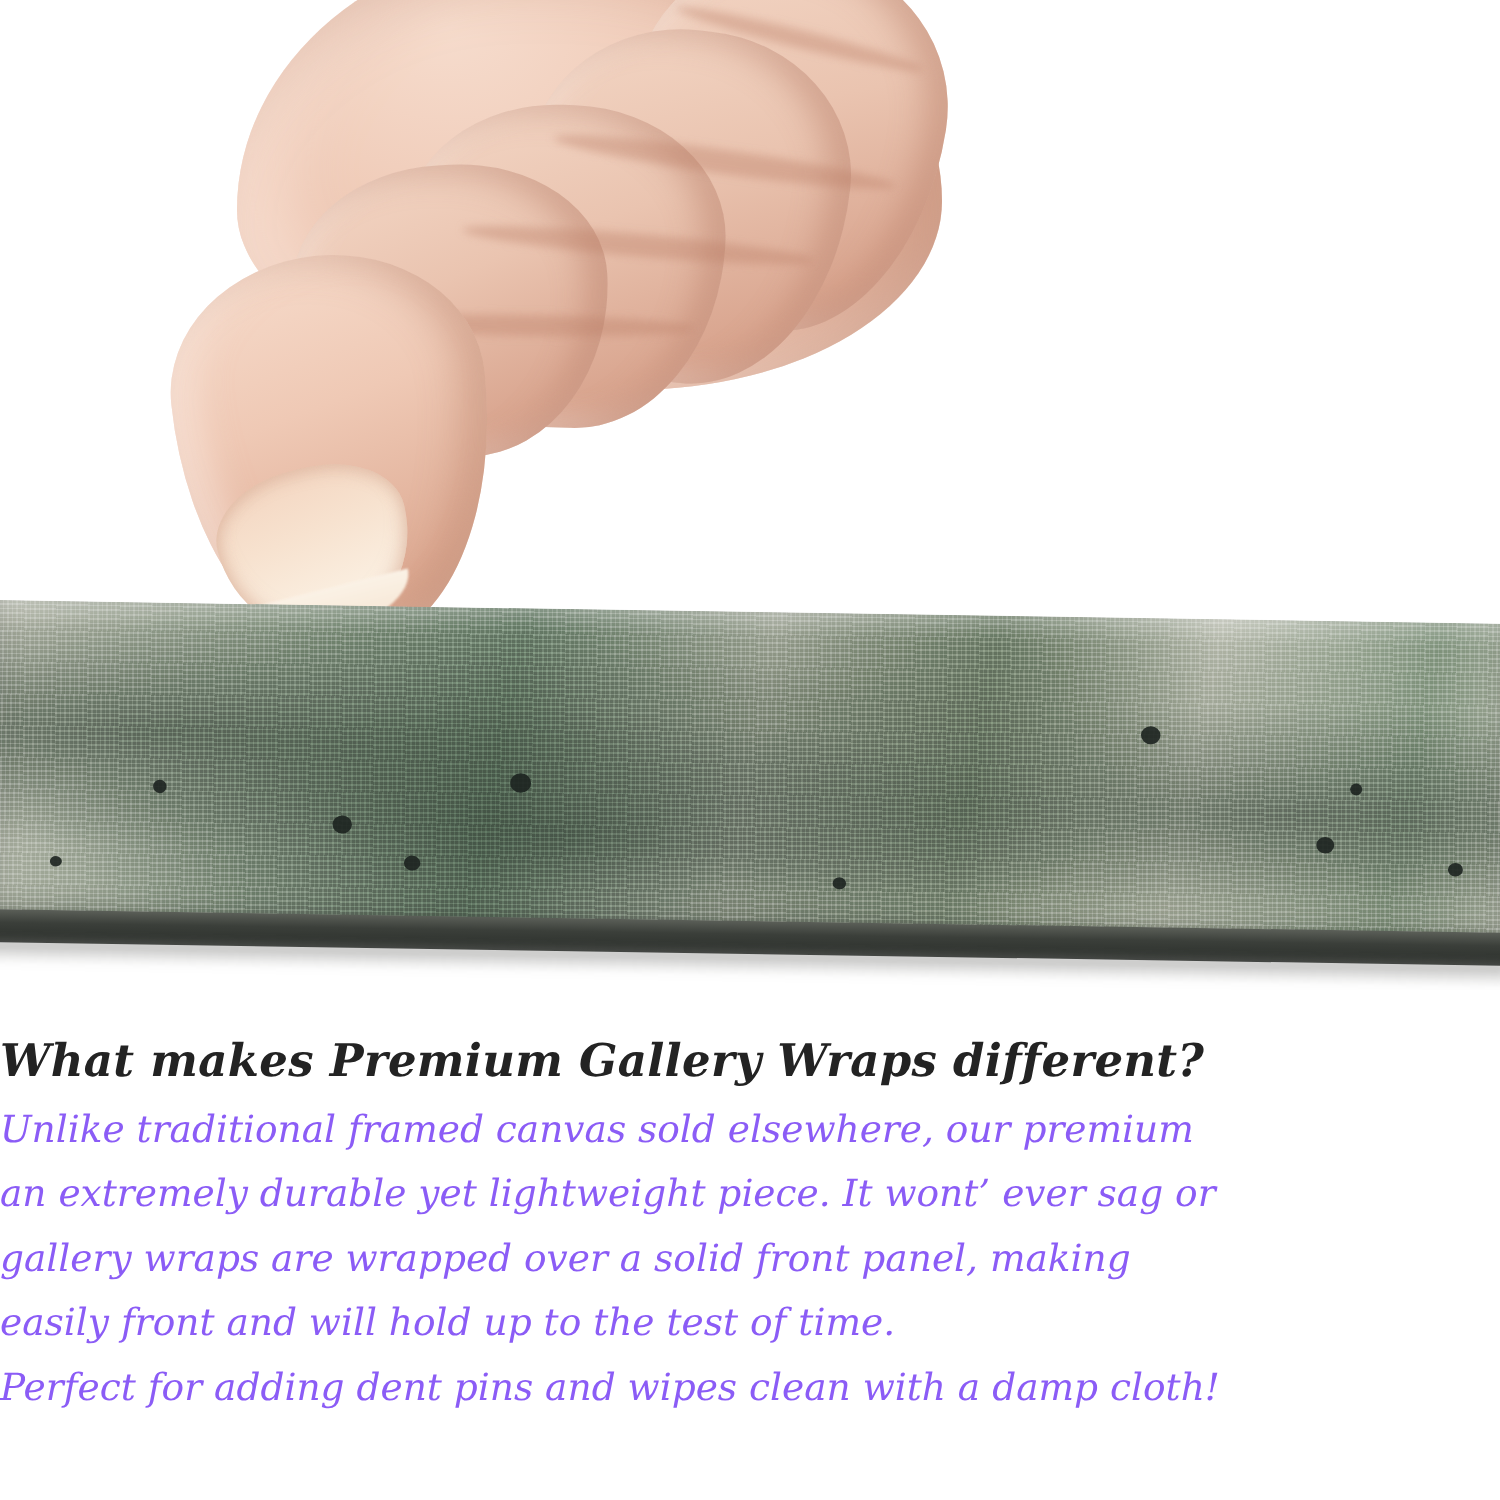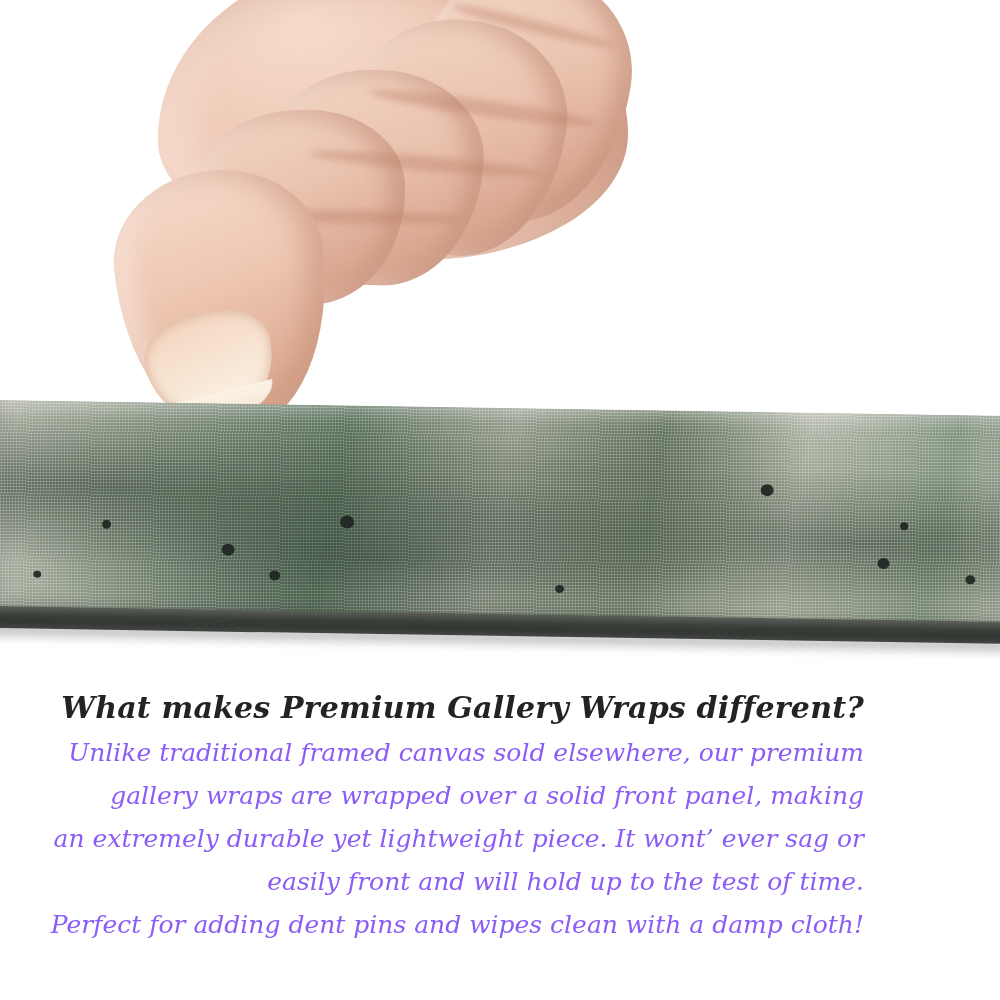--- a/index.html
+++ b/index.html
@@ -171,21 +171,21 @@
     background: linear-gradient(180deg, rgba(120,120,118,0.55) 0%, rgba(255,255,255,0) 100%);
     filter: blur(3px);
   }
 
   
   .caption {
     position: absolute;
     left: 0;
     top: 690px;
     width: 864px;
-    text-align: right;
+    text-align: left;
     color: #2b2b2b;
     font-family: "DejaVu Serif", serif;
     font-style: italic;
   }
   .caption-title {
     font-size: 30px;
     font-weight: 700;
     letter-spacing: 0.2px;
     margin: 0 0 10px 0;
     color: #232323;
@@ -238,20 +238,20 @@
       <div class="slab-edge"></div>
       <div class="slab-shadow"></div>
     </div>
 
   </div>
 
   <div class="caption">
     <div class="caption-title">What makes Premium Gallery Wraps different?</div>
     <div class="caption-body">
       <p>Unlike traditional framed canvas sold elsewhere, our premium</p>
+      <p>an extremely durable yet lightweight piece. It wont’ ever sag or</p>
       <p>gallery wraps are wrapped over a solid front panel, making</p>
-      <p>an extremely durable yet lightweight piece. It wont’ ever sag or</p>
       <p>easily front and will hold up to the test of time.</p>
       <p>Perfect for adding dent pins and wipes clean with a damp cloth!</p>
     </div>
   </div>
 
 </div>
 
 </body></html>

